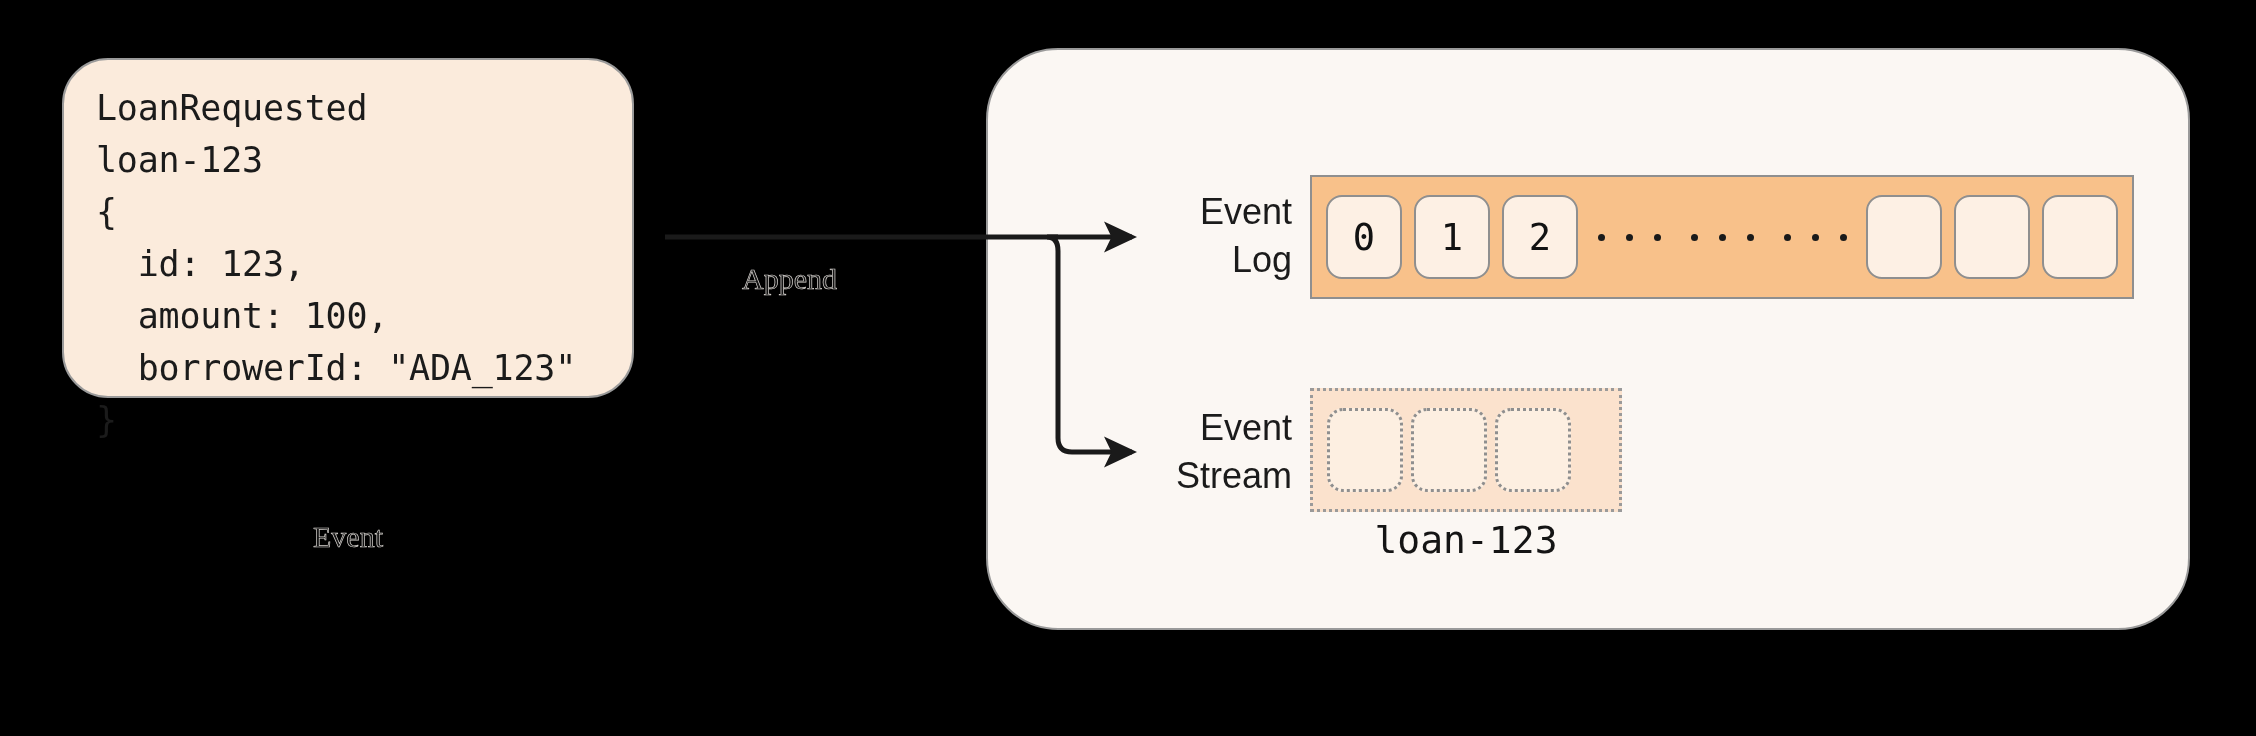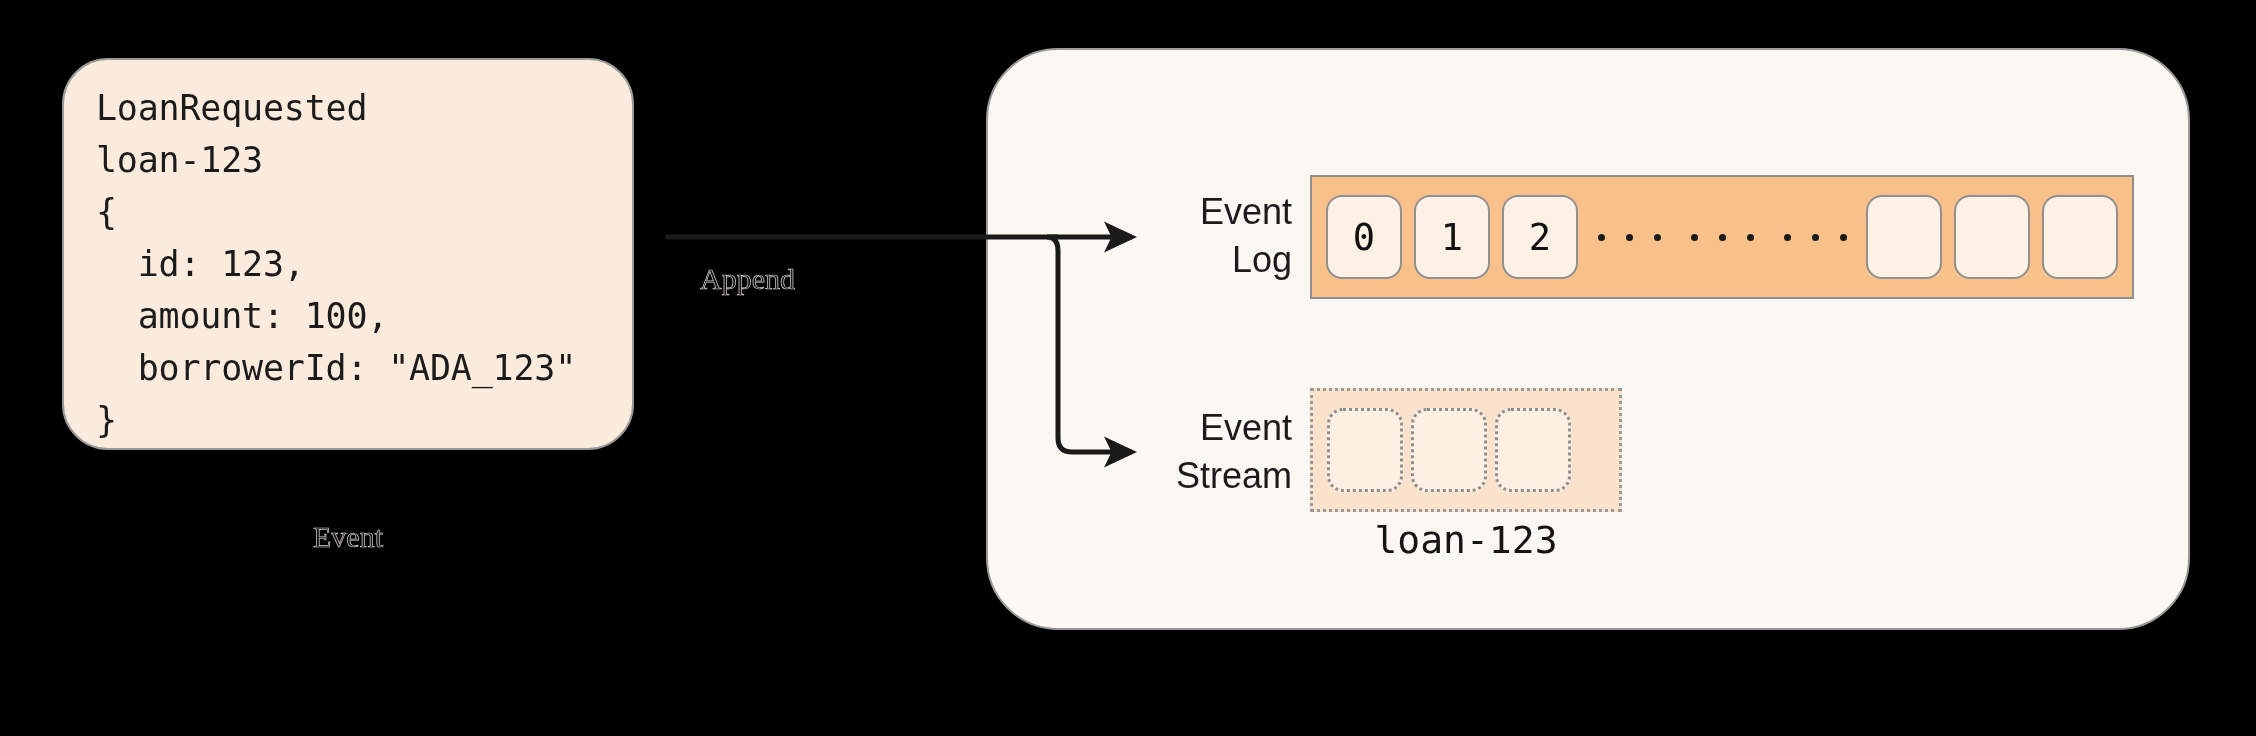--- a/index.html
+++ b/index.html
@@ -22,21 +22,21 @@
     width: 2256px;
     height: 736px;
   }
 
   
   .event-card {
     position: absolute;
     left: 62px;
     top: 58px;
     width: 572px;
-    height: 392px;
+    height: 340px;
     background: #FBEBDC;
     border: 2px solid #9a9a9a;
     border-radius: 46px;
     box-sizing: border-box;
   }
   .event-card-code {
     position: absolute;
     left: 32px;
     top: 22px;
     right: 14px;
@@ -190,21 +190,21 @@
   .arrow-svg {
     position: absolute;
     left: 0;
     top: 0;
     width: 2256px;
     height: 736px;
     pointer-events: none;
   }
   .arrow-label {
     position: absolute;
-    left: 700px;
+    left: 742px;
     top: 262px;
     font-family: "Liberation Serif", serif;
     font-size: 30px;
     color: #151515;
     -webkit-text-stroke: 0.7px #d8d4d0;
     white-space: nowrap;
   }
 </style>
 </head>
 <body>

